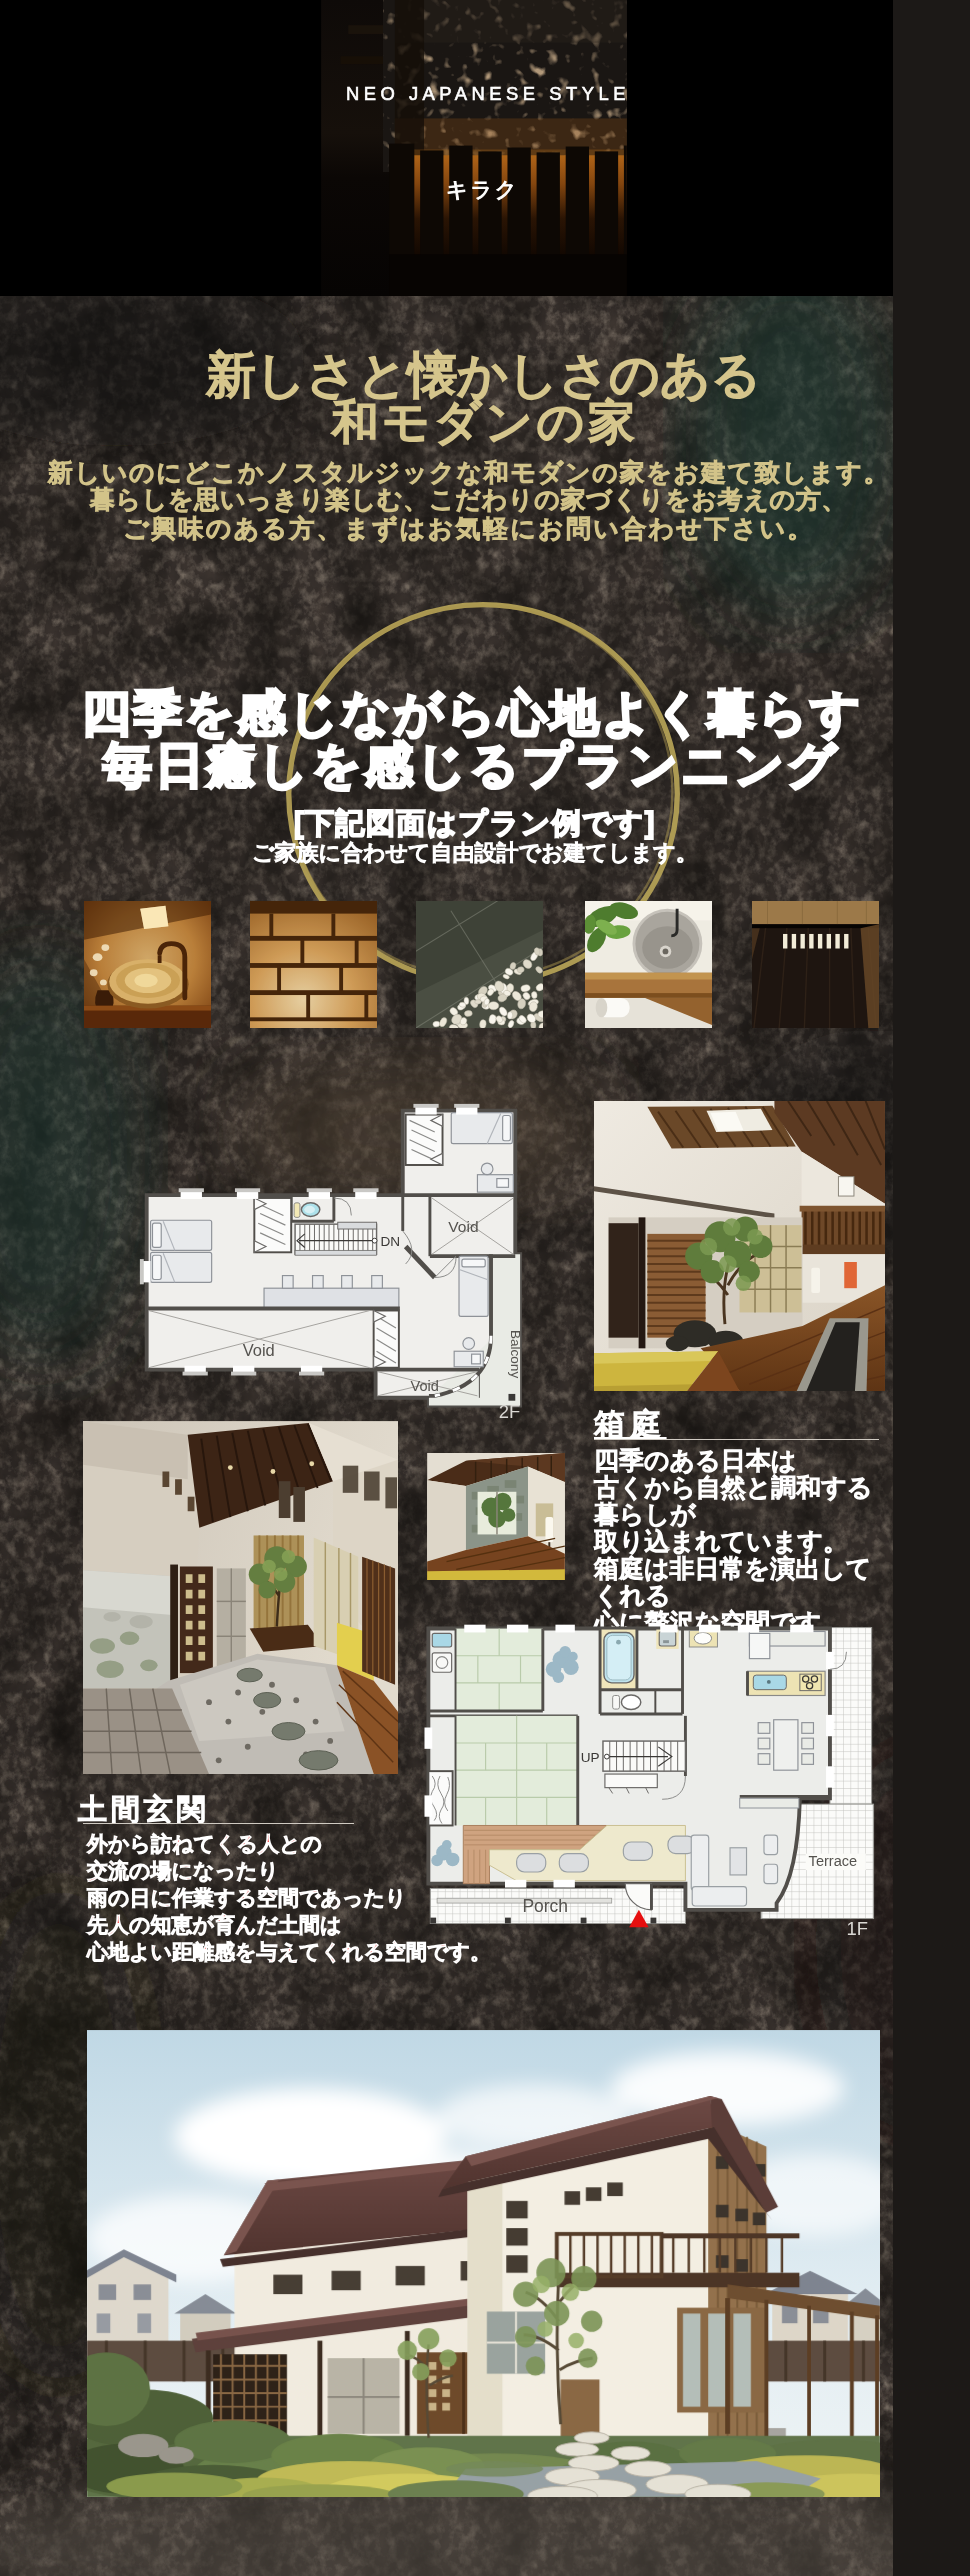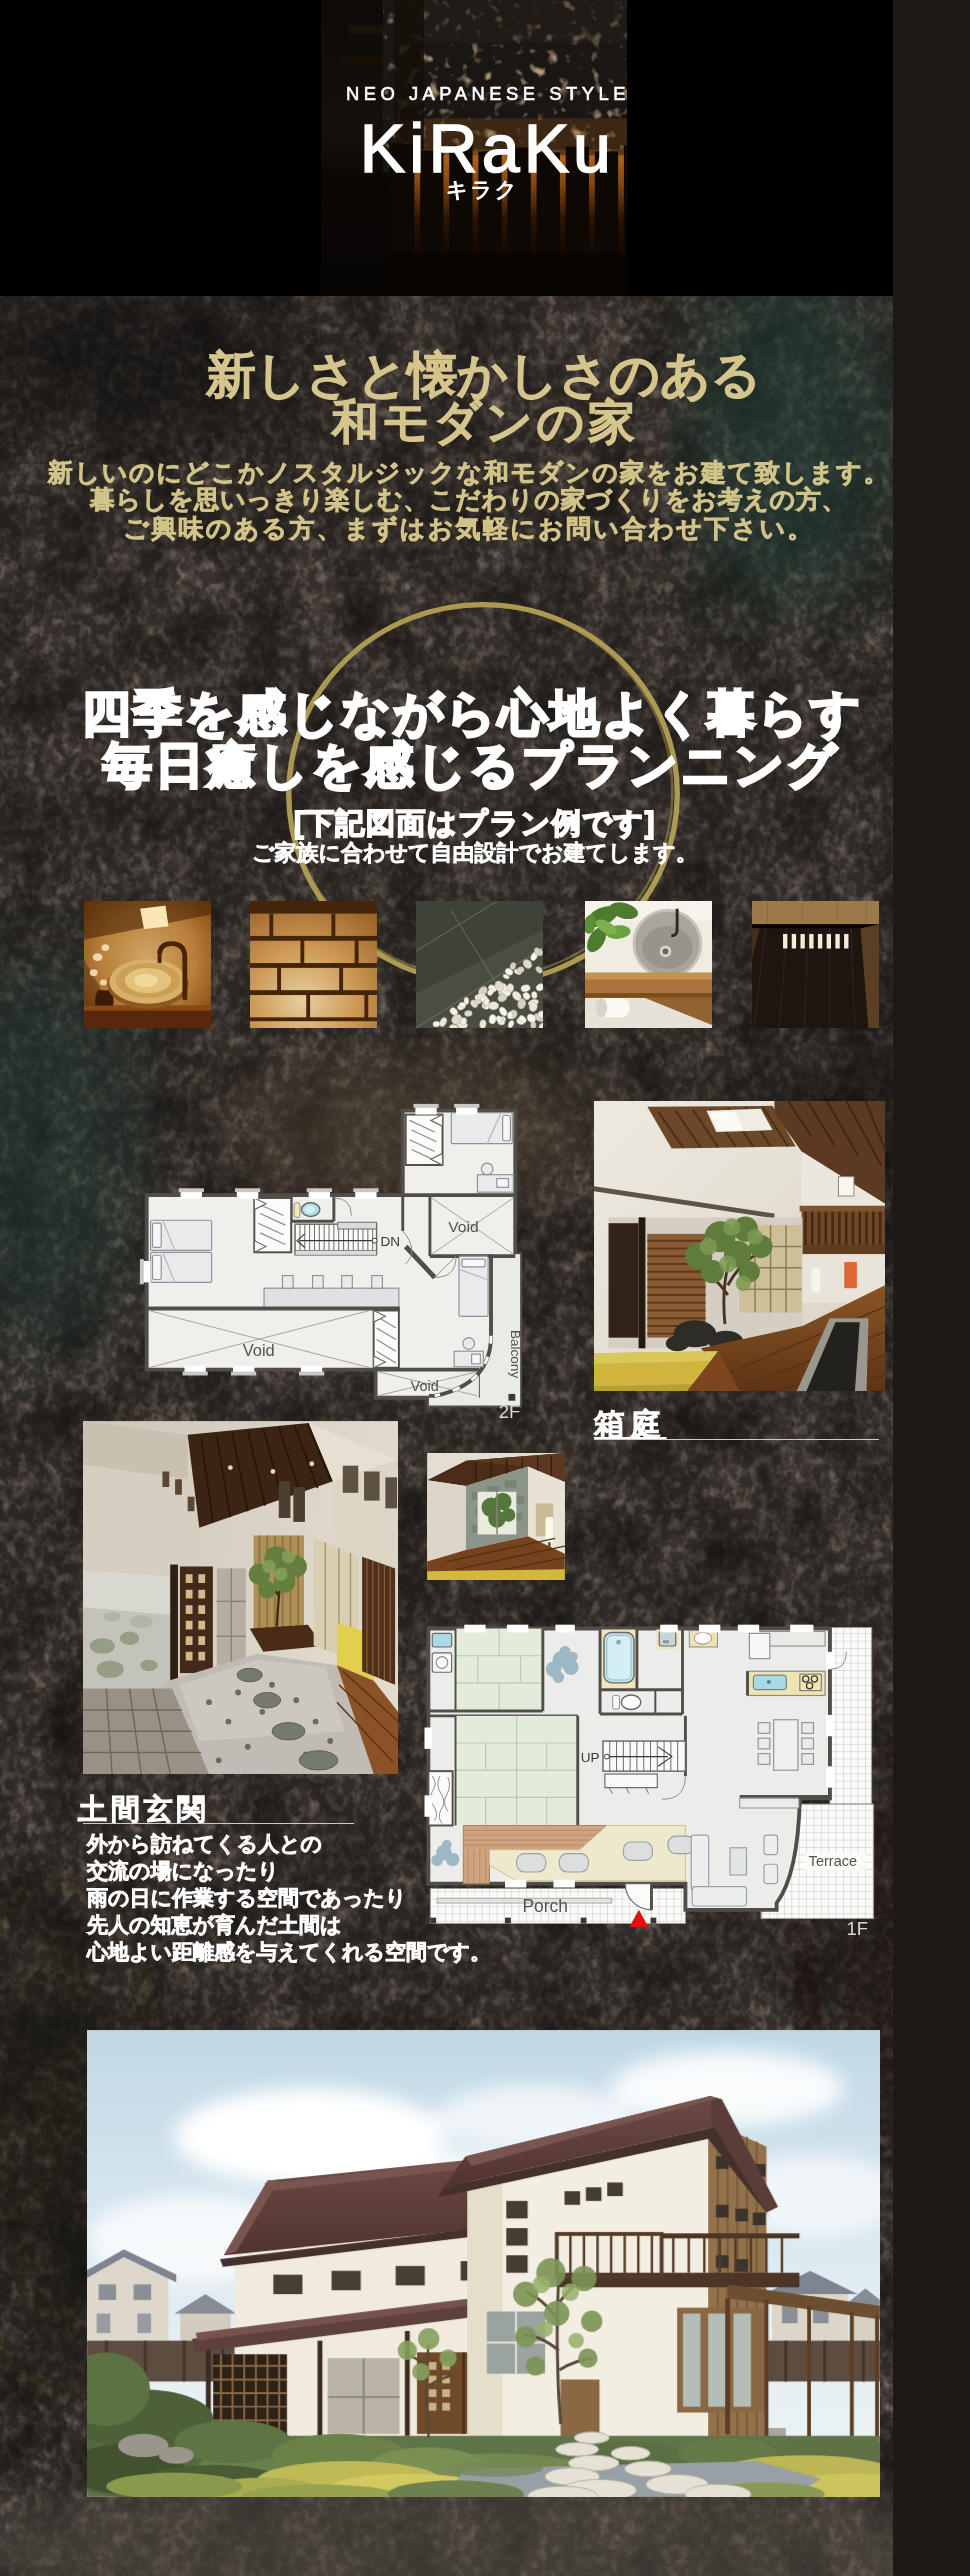--- a/index.html
+++ b/index.html
@@ -104,21 +104,20 @@
     <rect x="222" y="157" width="24" height="148"></rect>
     <rect x="252" y="151" width="24" height="154"></rect>
     <rect x="282" y="156" width="24" height="149"></rect>
     <rect x="312" y="150" width="3" height="155"></rect>
   </g>
   <rect x="70" y="262" width="245" height="43" fill="#070402"></rect>
 </svg>
 
 <div class="abs ctr" style="top:83px;font-size:18.4px;letter-spacing:4.5px;color:#fff;text-indent:4.9px;-webkit-text-stroke:0.6px #fff;">NEO&nbsp;JAPANESE&nbsp;STYLE</div>
 
-<div class="abs ctr" style="top:109px;font-size:68px;letter-spacing:4.1px;color:#fff;font-weight:400;text-indent:3.9px;-webkit-text-stroke:1.6px #fff;">KiRaKu</div>
 
 <div class="abs ctr jp" style="top:175px;font-size:21.4px;letter-spacing:2.4px;color:#fff;-webkit-text-stroke:1px #fff;text-indent:1.9px;margin-left:-3.9px;">キラク</div>
 
 <div class="abs ctr jp" style="top:342px;font-size:50px;letter-spacing:-0.5px;color:#d5c58c;-webkit-text-stroke:2.3px #d5c58c;text-indent:0;margin-left:-1.9px;">新しさと懐かしさのある</div>
 
 <div class="abs ctr jp" style="top:391px;font-size:47px;letter-spacing:3.4px;color:#d5c58c;-webkit-text-stroke:2.3px #d5c58c;text-indent:2.9px;margin-left:-1.9px;">和モダンの家</div>
 
 <div class="abs ctr jp" style="top:456px;font-size:25px;letter-spacing:1.7px;color:#d2c389;text-indent:1.9px;-webkit-text-stroke:1.7px #d2c389;margin-left:-17.5px;">新しいのにどこかノスタルジックな和モダンの家をお建て致します。</div>
 <div class="abs ctr jp" style="top:483px;font-size:25px;letter-spacing:0.7px;color:#d2c389;text-indent:1px;-webkit-text-stroke:1.7px #d2c389;margin-left:-17.5px;">暮らしを思いっきり楽しむ、こだわりの家づくりをお考えの方、</div>
 <div class="abs ctr jp" style="top:512px;font-size:25px;letter-spacing:2.3px;color:#d2c389;text-indent:1.9px;-webkit-text-stroke:1.7px #d2c389;margin-left:-17.5px;">ご興味のある方、まずはお気軽にお問い合わせ下さい。</div>
@@ -700,20 +699,21 @@
     <polygon points="0,294 104,292 96,299 0,299" fill="#b89f33"></polygon>
   </g>
 
   <polygon points="128,258 150,299 96,299" fill="#7c451e"></polygon>
 </svg>
 
 <div class="abs jp" style="left:594px;top:1404px;font-size:31px;letter-spacing:5.3px;color:#fff;text-decoration:underline;-webkit-text-stroke:1.8px #fff;">箱庭</div>
 
 <div class="abs" style="left:594px;top:1439px;width:285px;height:1px;background:#cfcac2;"></div>
 
+<div class="abs jp" style="left:594px;top:1447px;font-size:25px;line-height:27px;letter-spacing:0px;color:#fff;-webkit-text-stroke:1.6px #fff;">四季のある日本は<br>古くから自然と調和する暮らしが<br>取り込まれています。<br>箱庭は非日常を演出してくれる<br>心に贅沢な空間です。</div>
 
 <svg class="abs" style="left:83px;top:1421px" width="315" height="353" viewBox="0 0 325 364">
   <defs>
     <linearGradient id="dmWallL" x1="0" y1="0" x2="1" y2="0.3">
       <stop offset="0" stop-color="#cdc5b8"></stop>
           <stop offset="1" stop-color="#e2dbce"></stop>
     </linearGradient>
   </defs>
 
   <rect width="325" height="364" fill="url(#dmWallL)"></rect>

